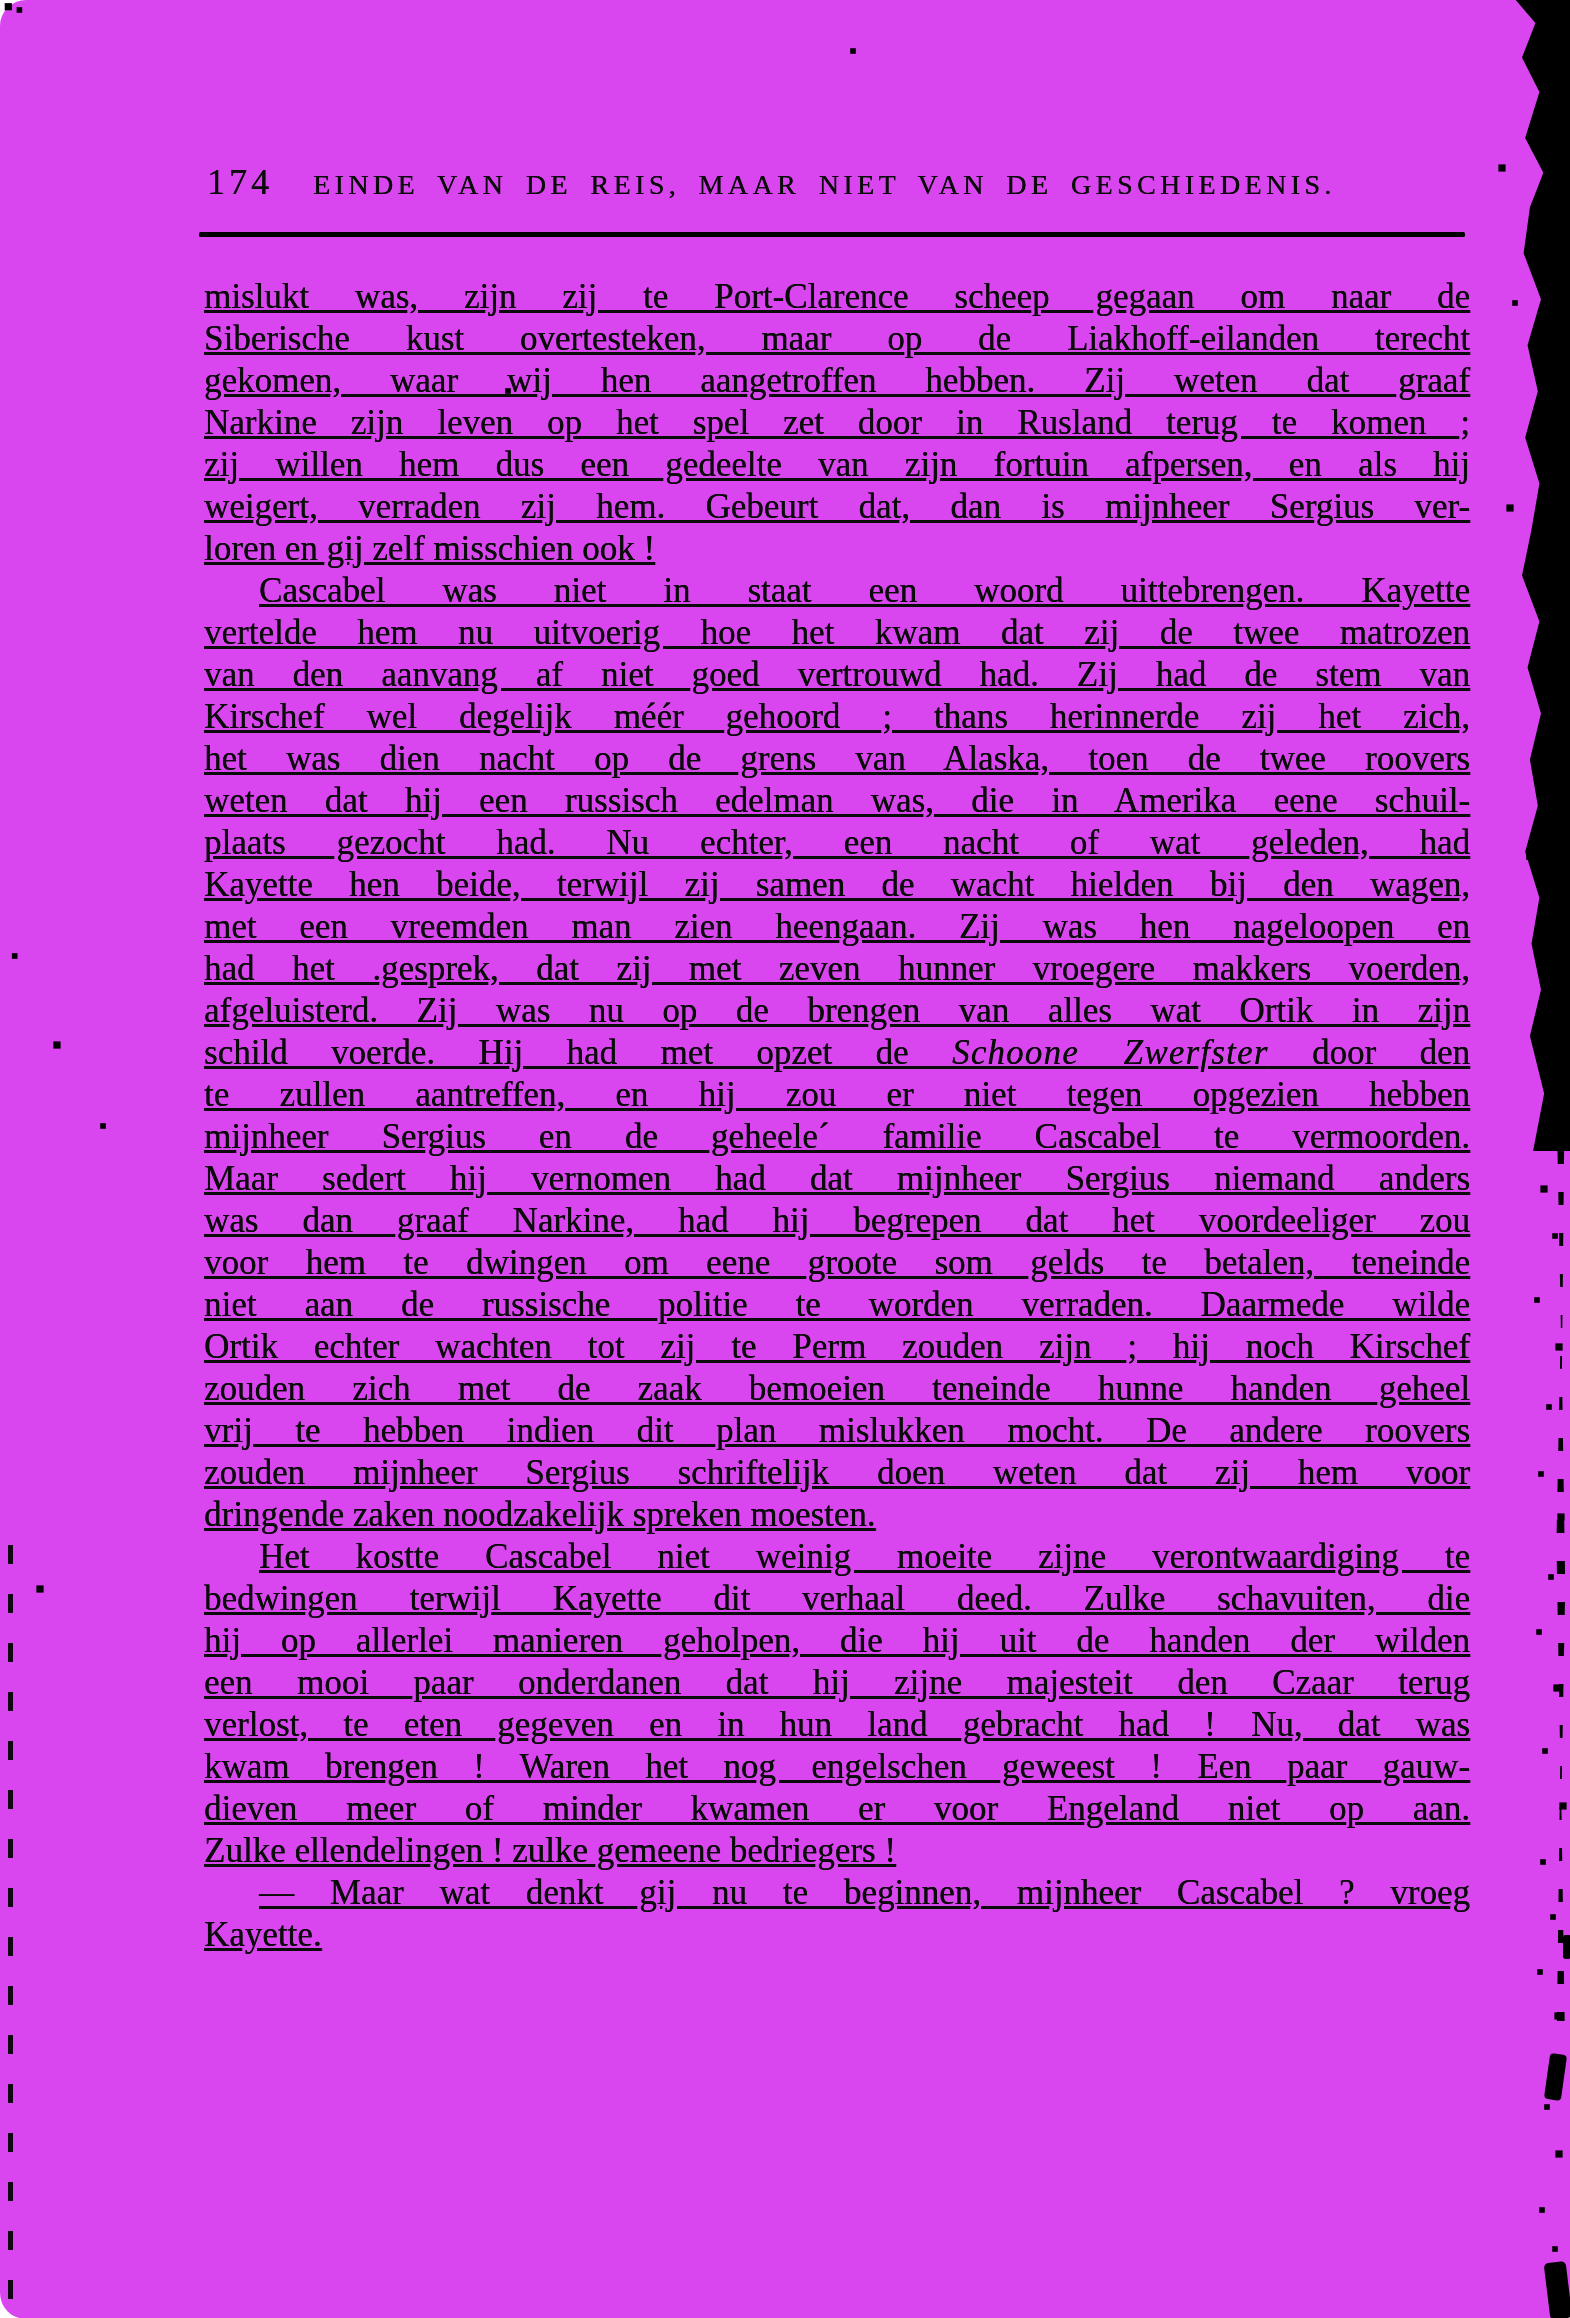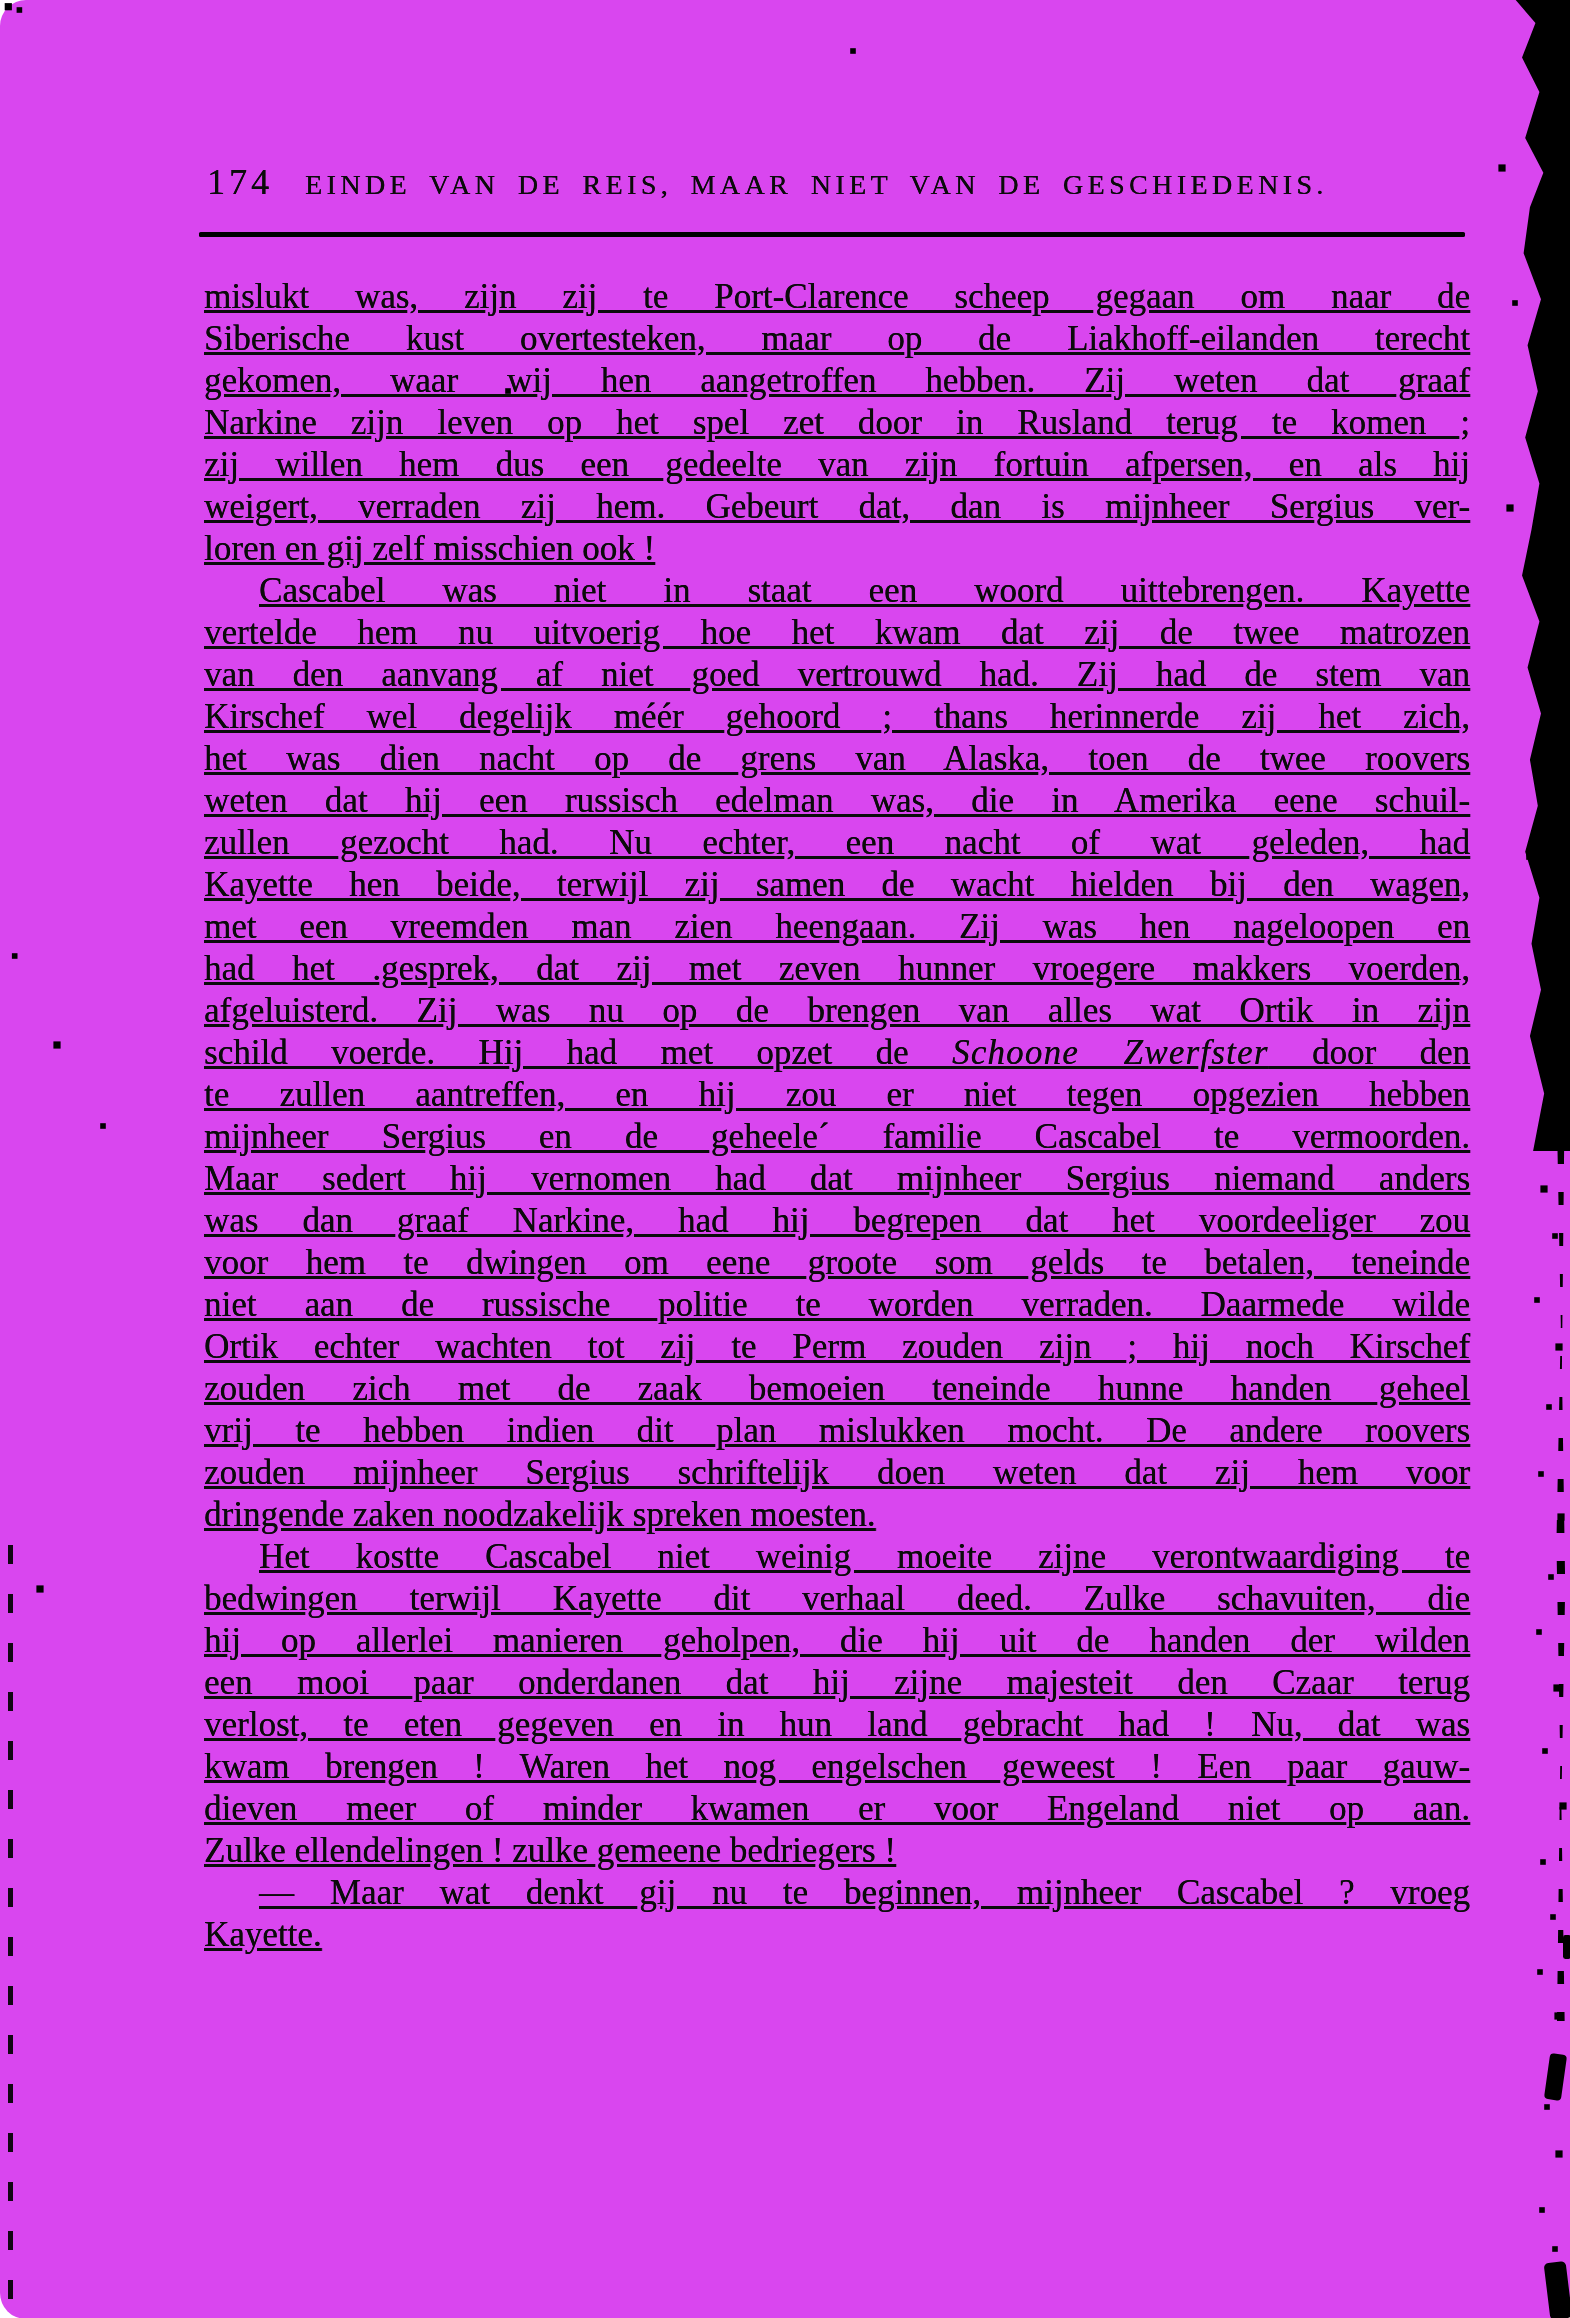--- a/index.html
+++ b/index.html
@@ -18,21 +18,21 @@
   }
 
   
   .running-head {
     position: absolute; top: 161px; left: 207px; width: 1263px;
     display: flex; align-items: baseline; white-space: nowrap;
     text-shadow: 0.3px 0 0 currentColor;
   }
   .pagenum { font-size: 36px; letter-spacing: 4px; }
   .runtitle {
-    margin-left: 32px;
+    margin-left: 40px;
     font-size: 28px;
     letter-spacing: 4.4px;
     word-spacing: 7.1px;
   }
   .rule {
     position: absolute; left: 199px; top: 232px;
     width: 1266px; height: 4.7px;
     background: #000;
     border-radius: 1.6px;
   }
@@ -115,21 +115,21 @@
         <div class="line"><span>weigert, verraden zij hem. Gebeurt dat, dan is mijnheer Sergius ver-</span></div>
         <div class="line last"><span>loren en gij zelf misschien ook !</span></div>
       </div>
       <div class="para">
         <div class="line indent"><span>Cascabel was niet in staat een woord uittebrengen. Kayette</span></div>
         <div class="line"><span>vertelde hem nu uitvoerig hoe het kwam dat zij de twee matrozen</span></div>
         <div class="line"><span>van den aanvang af niet goed vertrouwd had. Zij had de stem van</span></div>
         <div class="line"><span>Kirschef wel degelijk méér gehoord ; thans herinnerde zij het zich,</span></div>
         <div class="line"><span>het was dien nacht op de grens van Alaska, toen de twee roovers</span></div>
         <div class="line"><span>weten dat hij een russisch edelman was, die in Amerika eene schuil-</span></div>
-        <div class="line"><span>zullen gezocht had. Nu echter, een nacht of wat geleden, had</span></div>
+        <div class="line"><span>plaats gezocht had. Nu echter, een nacht of wat geleden, had</span></div>
         <div class="line"><span>Kayette hen beide, terwijl zij samen de wacht hielden bij den wagen,</span></div>
         <div class="line"><span>met een vreemden man zien heengaan. Zij was hen nageloopen en</span></div>
         <div class="line"><span>had het .gesprek, dat zij met zeven hunner vroegere makkers voerden,</span></div>
         <div class="line"><span>afgeluisterd. Zij was nu op de brengen van alles wat Ortik in zijn</span></div>
         <div class="line"><span>schild voerde. Hij had met opzet de </span><em>Schoone Zwerfster</em><span> door den</span></div>
         <div class="line"><span>te zullen aantreffen, en hij zou er niet tegen opgezien hebben</span></div>
         <div class="line"><span>mijnheer Sergius en de geheele´ familie Cascabel te vermoorden.</span></div>
         <div class="line"><span>Maar sedert hij vernomen had dat mijnheer Sergius niemand anders</span></div>
         <div class="line"><span>was dan graaf Narkine, had hij begrepen dat het voordeeliger zou</span></div>
         <div class="line"><span>voor hem te dwingen om eene groote som gelds te betalen, teneinde</span></div>

